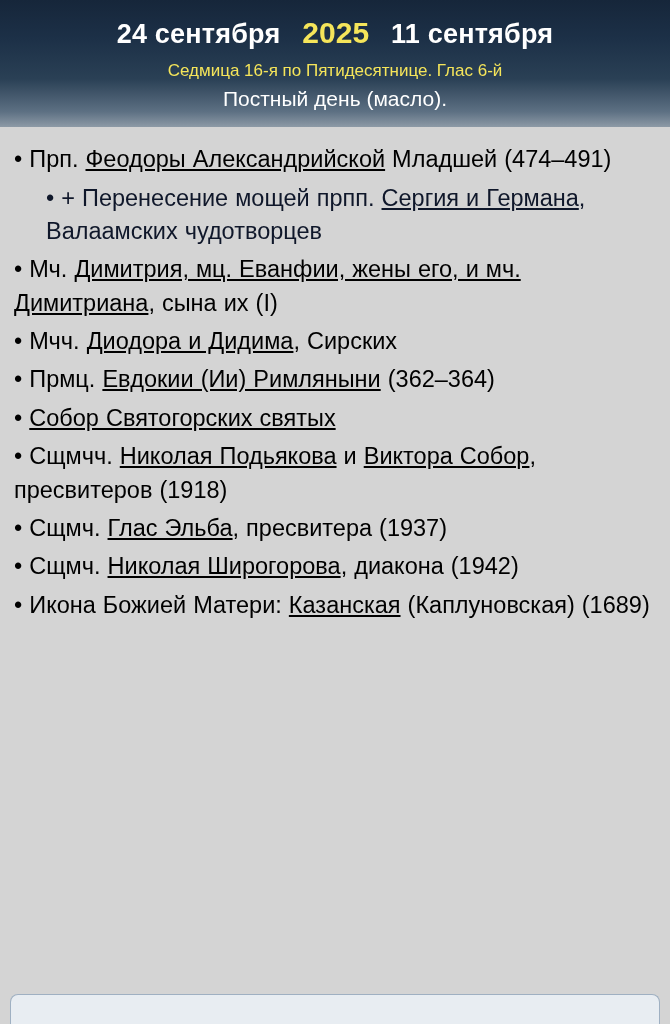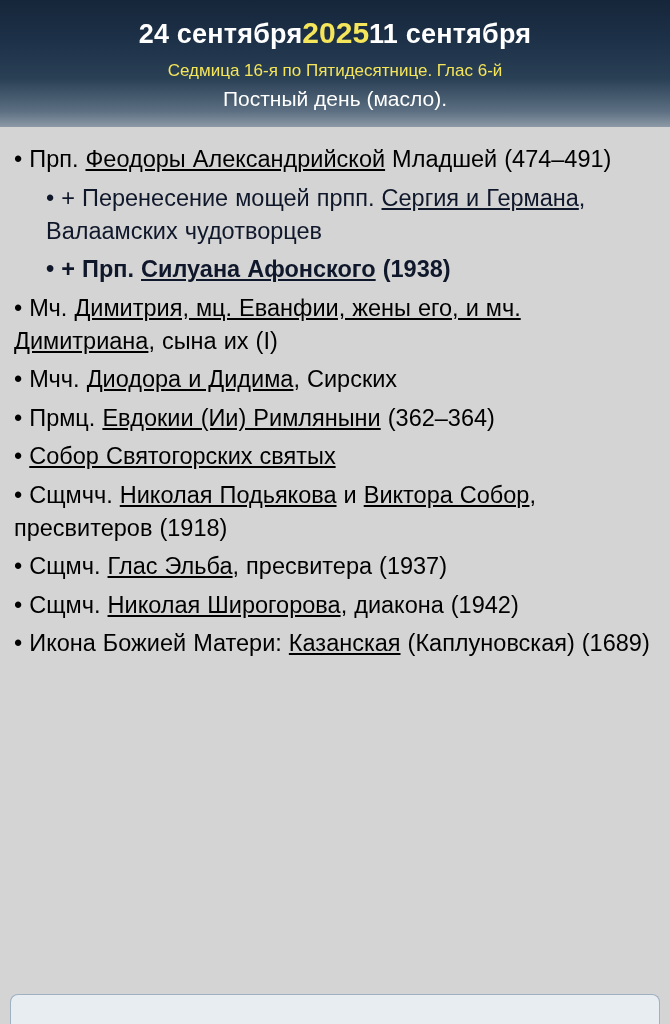--- a/index.html
+++ b/index.html
@@ -27,20 +27,21 @@
   .header {
     background: linear-gradient(180deg, #16263a 0%, #1c3047 30%, #2a4055 62%, #5d7083 88%, #8d9aa6 100%);
     padding: 16px 10px 14px 10px;
     text-align: center;
     flex: 0 0 auto;
   }
   .date-row {
     display: flex;
     justify-content: center;
     align-items: baseline;
+    gap: 22px;
     margin-bottom: 10px;
   }
   .date-left, .date-right {
     color: #ffffff;
     font-size: 27px;
     font-weight: bold;
     letter-spacing: 0.2px;
   }
   .date-year {
     color: #f5e55a;
@@ -113,21 +114,20 @@
       <span class="date-right">11 сентября</span>
     </div>
     <div class="week-line">Седмица 16-я по Пятидесятнице. Глас 6-й</div>
     <div class="fast-line">Постный день (масло).</div>
   </div>
 
   <div class="content">
 
   <p class="entry">• Прп. <u>Феодоры Александрийской</u> Младшей (474–491)</p>
       <p class="entry red">• + Перенесение мощей прпп. <u>Сергия и Германа</u>, Валаамских чудотворцев</p>
-      <p class="entry red bold">• + Прп. <u>Силуана Афонского</u> (1938)</p>
       <p class="entry">• Мч. <u>Димитрия, мц. Еванфии, жены его, и мч. Димитриана</u>, сына их (I)</p>
       <p class="entry">• Мчч. <u>Диодора и Дидима</u>, Сирских</p>
       <p class="entry">• Прмц. <u>Евдокии (Ии) Римляныни</u> (362–364)</p>
       <p class="entry">• <u>Собор Святогорских святых</u></p>
       <p class="entry">• Сщмчч. <u>Николая Подьякова</u> и <u>Виктора Собор</u>, пресвитеров (1918)</p>
       <p class="entry">• Сщмч. <u>Глас Эльба</u>, пресвитера (1937)</p>
       <p class="entry">• Сщмч. <u>Николая Широгорова</u>, диакона (1942)</p>
       <p class="entry">• Икона Божией Матери: <u>Казанская</u> (Каплуновская) (1689)</p>
     </div>
 

